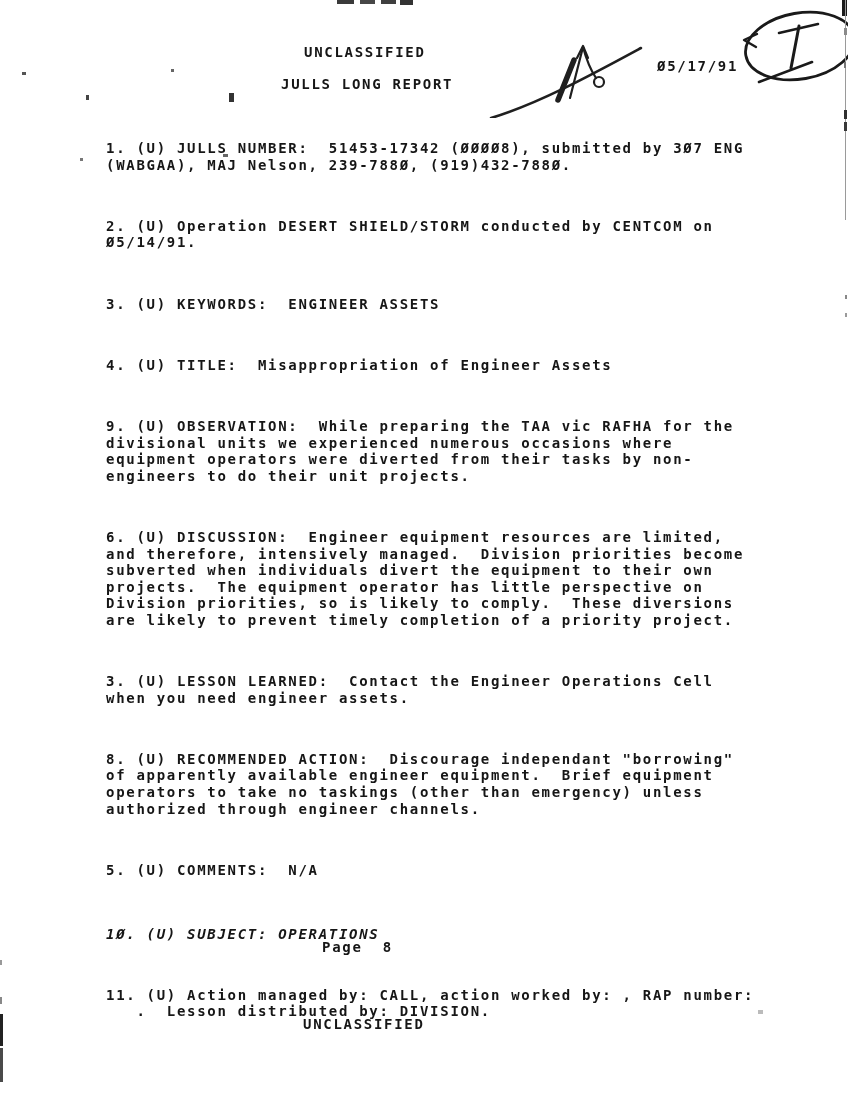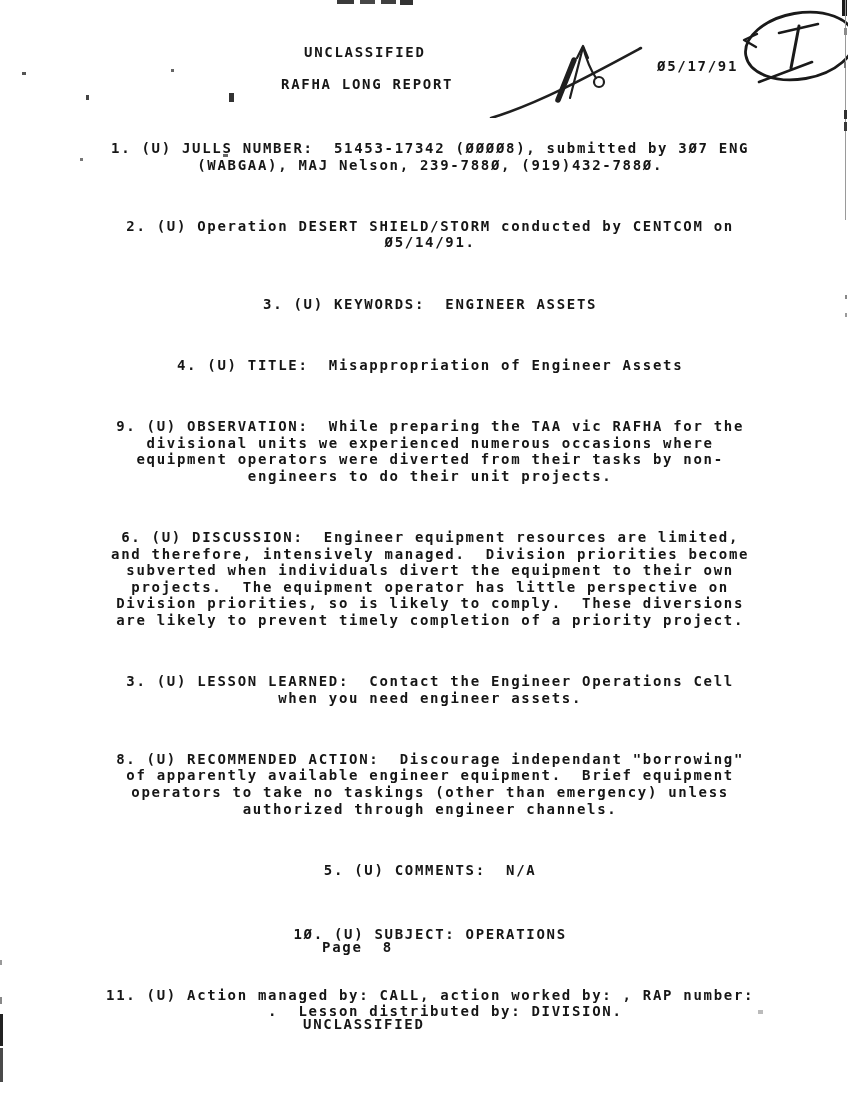--- a/index.html
+++ b/index.html
@@ -6,21 +6,20 @@
   html, body { margin: 0; padding: 0; background: #ffffff; }
   .page {
     position: relative;
     width: 848px;
     height: 1104px;
     background: #ffffff;
     overflow: hidden;
     font-family: "DejaVu Sans Mono", "Liberation Mono", monospace;
     font-weight: 700;
     color: #161616;
-    text-align: center;
   }
   .mono {
     position: absolute;
     font-size: 14px;
     letter-spacing: 1.7px;
     line-height: 16.6px;
     white-space: pre;
   }
   .body-block {
     position: absolute;
@@ -30,32 +29,32 @@
     flex-direction: column;
     row-gap: 16.6px;
   }
   .para {
     margin: 14px;
     font-size: 14px;
     letter-spacing: 1.7px;
     line-height: 16.6px;
     white-space: pre;
   }
-  .para.gap-extra { margin-top: 16.6px; }
+  .para.gap-extra { margin-top: 16.6px; font-style: italic; }
   .overlay { position: absolute; }
   .artifact { position: absolute; }
 </style>
 </head>
 <body>
 
 <div class="page">
 
   <div class="mono" style="left:304px; top:44px;">UNCLASSIFIED</div>
 
-  <div class="mono" style="left:281px; top:76px;">RAFHA LONG REPORT</div>
+  <div class="mono" style="left:281px; top:76px;">JULLS LONG REPORT</div>
 
   <div class="mono" style="left:657px; top:58px;">Ø5/17/91</div>
 
   <svg class="overlay" style="left:488px; top:22px;" width="170" height="96" viewBox="0 0 170 96">
     <g fill="none" stroke="#1f1f1f" stroke-linecap="round" stroke-linejoin="round">
       <path d="M3,96 C 50,82 105,52 153,26" stroke-width="2.6"></path>
       <path d="M70,78 L86,38" stroke-width="5.5"></path>
       <path d="M82,76 L95,25" stroke-width="2.2"></path>
       <path d="M89,36 L95,24 L100,36" stroke-width="2.2"></path>
       <path d="M95,25 C 99,40 104,50 108,56" stroke-width="2.2"></path>

